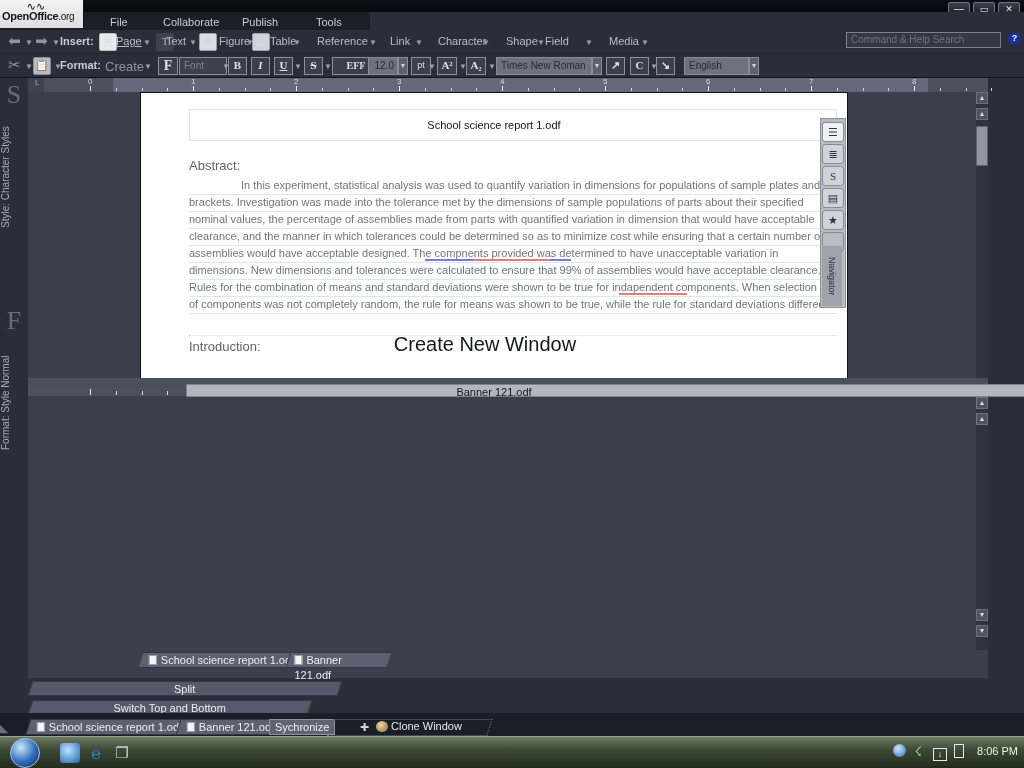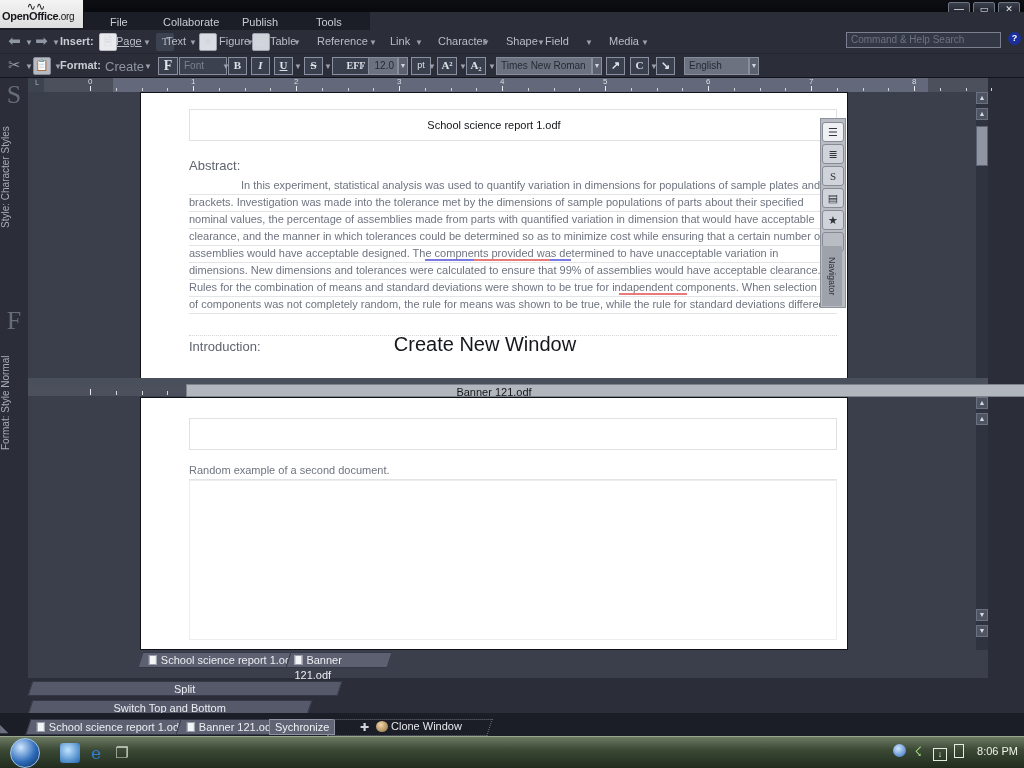--- a/index.html
+++ b/index.html
@@ -516,25 +516,20 @@
         <div style="position: absolute; top: 5px; width: 1px; height: 4px; background: rgb(212, 215, 222); left: 860.25px;"></div>
         <div style="position: absolute; top: 3px; width: 1px; height: 6px; background: rgb(236, 238, 242); left: 886px;"></div>
         <div style="position: absolute; top: 5px; width: 1px; height: 4px; background: rgb(212, 215, 222); left: 911.75px;"></div>
         <div style="position: absolute; top: 5px; width: 1px; height: 4px; background: rgb(212, 215, 222); left: 937.5px;"></div>
         <div style="position: absolute; top: 5px; width: 1px; height: 4px; background: rgb(212, 215, 222); left: 963.25px;"></div>
       </div>
   </div>
   <div style="position:absolute;left:158px;top:292px;width:1120px;height:13px;background:#b2b6bd;border:1px solid #7e828c;max-width:1120px;overflow:hidden;"></div>
   <div class="panetitle" style="left:112px; top:294px; width:708px; color:#15171c;">Banner 121.odf</div>
 
-  <div class="page" style="left:112px; top:305px; width:708px; height:253px; border:1px solid #101219;">
-    <div class="textframe" style="left:48px; top:20px; width:648px; height:32px;"></div>
-    <div class="docline" style="left:48px; top:64px; width:648px;">Random example of a second document.</div>
-    <div class="textframe" style="left:48px; top:82px; width:648px; height:160px; border-color:#eceded;"></div>
-  </div>
 
   <div class="vscroll" style="left:948px; top:305px; height:253px;">
     <div class="sbtn" style="top:0;">▲</div>
     <div class="sbtn" style="top:16px;">▲</div>
     <div class="sbtn" style="top:212px;">▼</div>
     <div class="sbtn" style="top:228px;">▼</div>
   </div>
 
   <div style="position:absolute;left:112px;top:560px;width:250px;height:17px;">
     <div class="tabchip" style="left:0px;top:0;">

